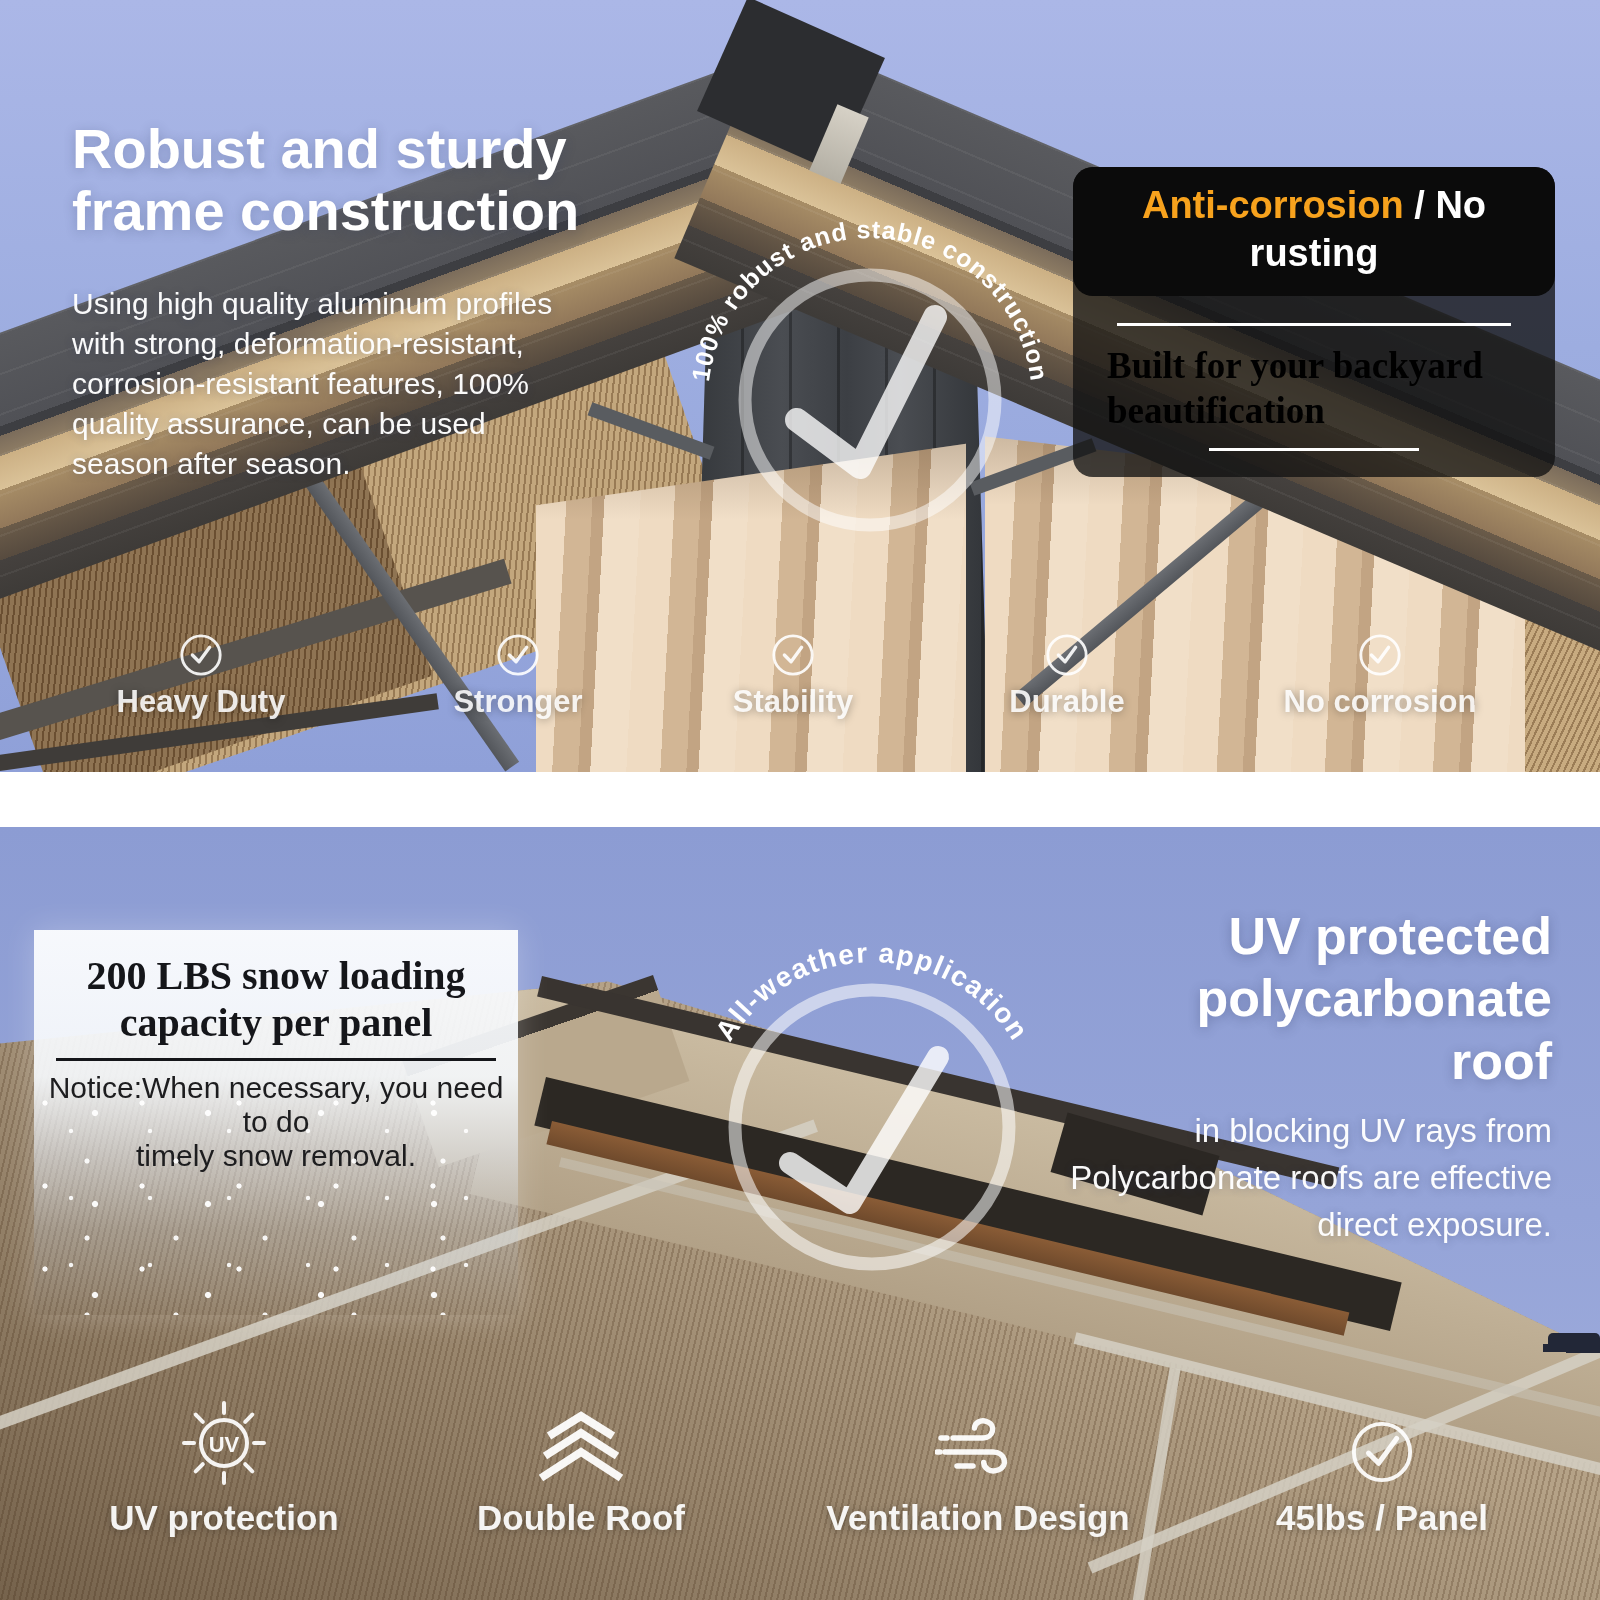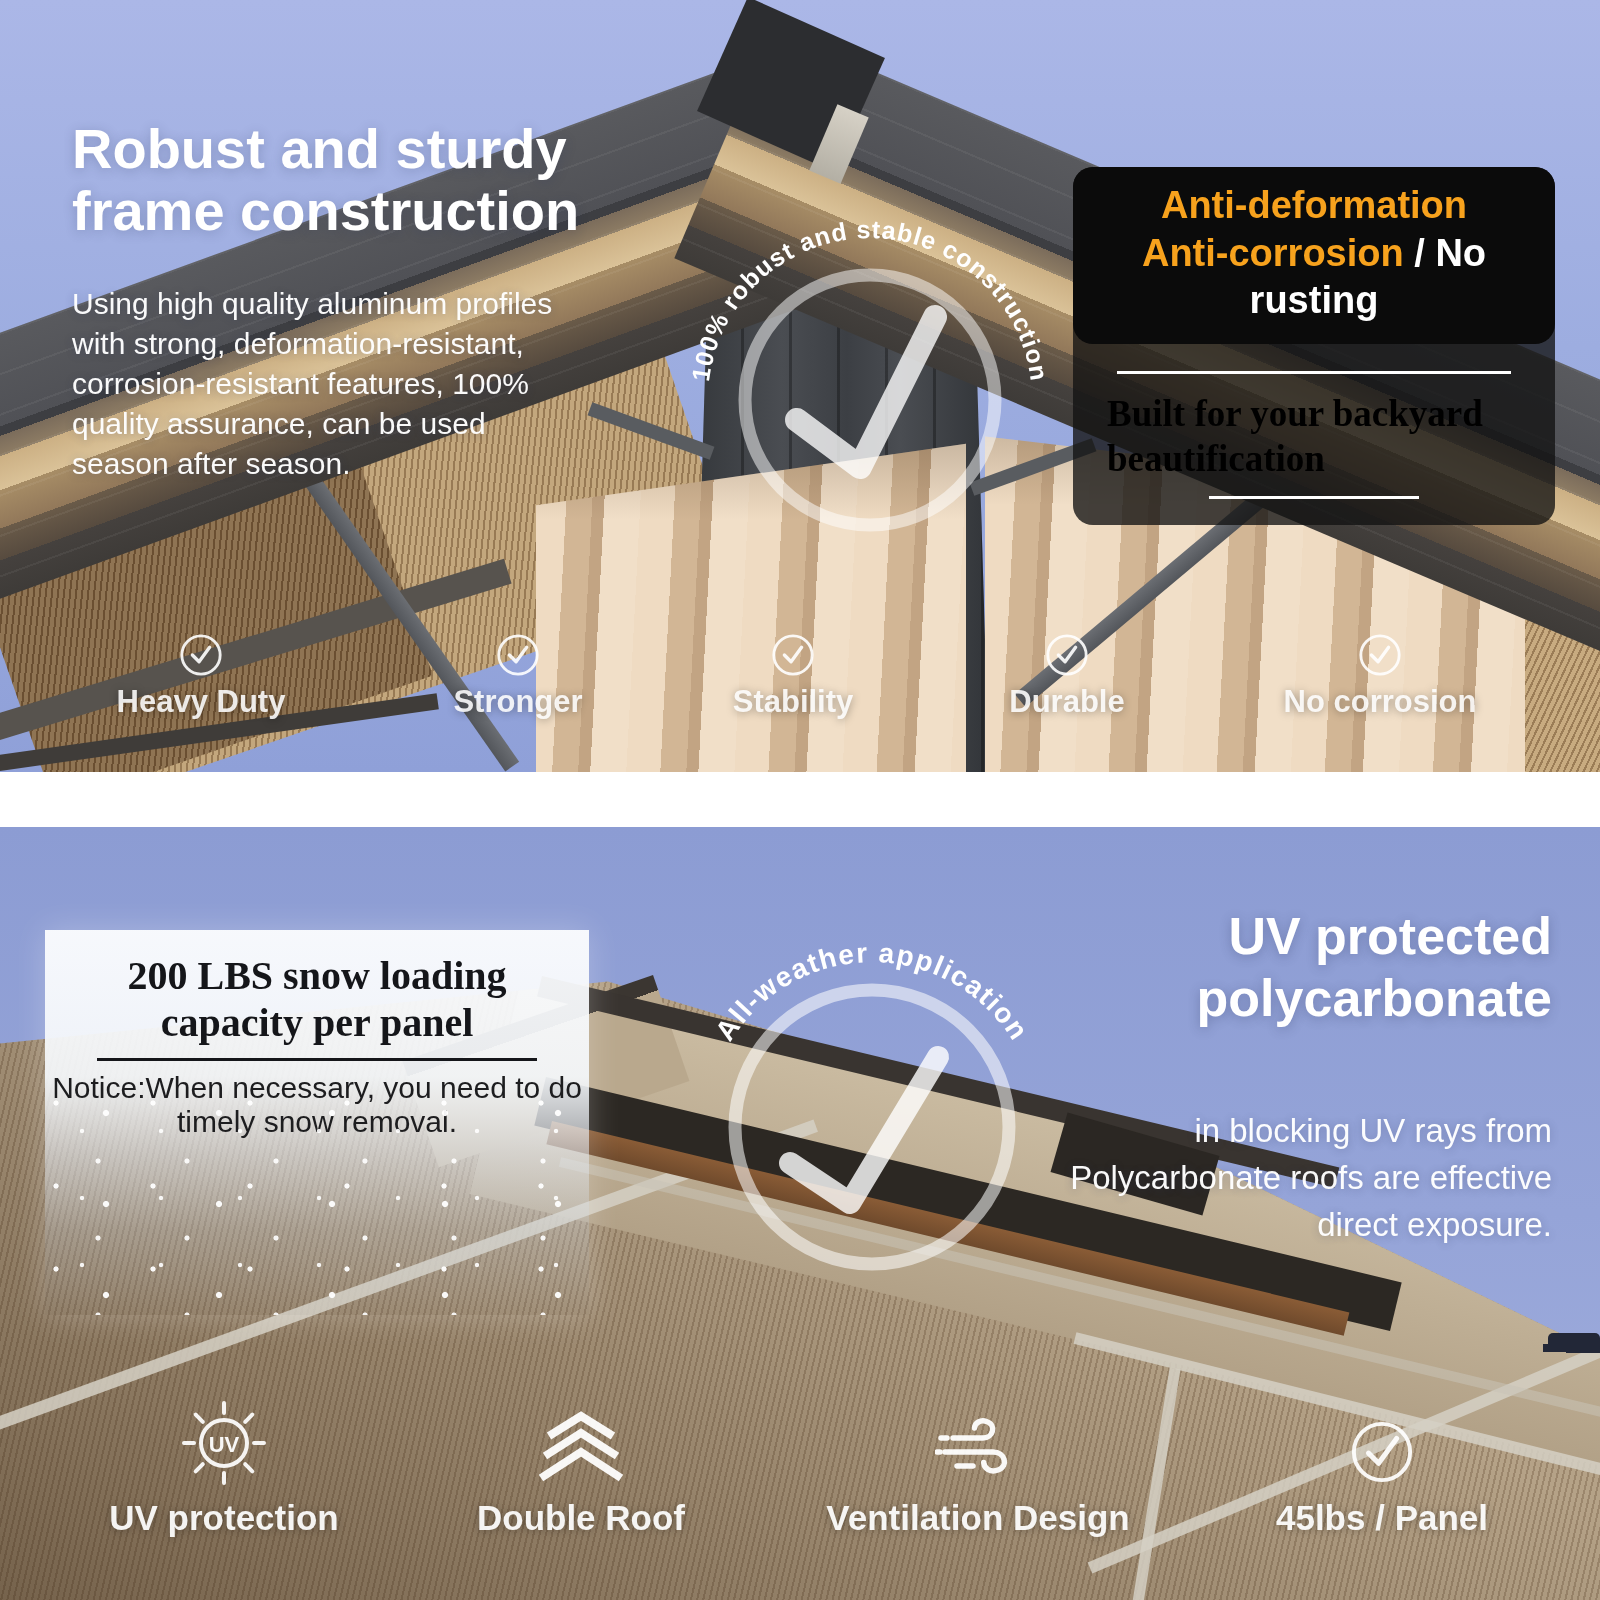--- a/index.html
+++ b/index.html
@@ -78,21 +78,21 @@
   .ridgeleft { left:388px; top:148px; width:265px; height:112px; z-index:2; transform:rotate(-19deg); transform-origin:100% 0;
     background:linear-gradient(180deg,#3b3631 0 16px,#b9a88d 16px); }
   .fascia { left:546px; top:250px; width:880px; height:50px; z-index:2; transform:rotate(13.5deg); transform-origin:0 0; background:#2c2823; }
   .underglow { left:552px; top:294px; width:820px; height:24px; z-index:2; transform:rotate(13.5deg); transform-origin:0 0;
     background:linear-gradient(180deg,#8a5c36,#6f4a2c); }
   .fascia-end { left:1056px; top:306px; width:158px; height:62px; z-index:2; transform:rotate(16deg); background:#2b2723; }
   .trees { left:1548px; top:506px; width:52px; height:18px; z-index:1; background:#222737; border-radius:5px 5px 0 0;
     box-shadow:-10px 6px 0 -5px #222737, 14px 6px 0 -4px #222737; }
 
   
-  .snow { left:45px; top:103px; width:544px; height:385px; z-index:11; position:absolute;
+  .snow { left:34px; top:103px; width:484px; height:385px; z-index:11; position:absolute;
     background:linear-gradient(180deg, rgba(251,252,254,.96) 0%, rgba(245,248,251,.93) 38%, rgba(232,238,246,.6) 58%, rgba(212,222,234,.28) 78%, rgba(205,215,230,.05) 100%);
     box-shadow:0 0 30px rgba(255,255,255,.25); }
   .snow-dots { position:absolute; left:0; right:0; top:160px; bottom:0;
     background-image:
       radial-gradient(circle 3px at 11px 13px, rgba(255,255,255,.95) 2.2px, rgba(0,0,0,0) 3px),
       radial-gradient(circle 2.4px at 37px 41px, rgba(255,255,255,.9) 1.8px, rgba(0,0,0,0) 2.6px),
       radial-gradient(circle 3.4px at 61px 23px, rgba(255,255,255,.95) 2.6px, rgba(0,0,0,0) 3.6px),
       radial-gradient(circle 2px at 23px 59px, rgba(255,255,255,.85) 1.5px, rgba(0,0,0,0) 2.2px),
       radial-gradient(circle 2.8px at 53px 71px, rgba(255,255,255,.9) 2.1px, rgba(0,0,0,0) 3px),
       radial-gradient(circle 2.2px at 79px 49px, rgba(255,255,255,.85) 1.7px, rgba(0,0,0,0) 2.4px);
@@ -169,21 +169,20 @@
   <div class="ov t-body">
     <div>Using high quality aluminum profiles</div>
     <div>with strong, deformation-resistant,</div>
     <div>corrosion-resistant features, 100%</div>
     <div>quality assurance, can be used</div>
     <div>season after season.</div>
   </div>
 
   <div class="ov t-panel">
     <div class="t-badge">
-      <div class="b1 orange">Anti-deformation</div>
       <div class="b2"><span class="orange">Anti-corrosion</span><span class="whitetxt"> / No rusting</span></div>
     </div>
     <div class="t-div1"></div>
     <div class="t-serif">Built for your backyard beautification</div>
     <div class="t-div2"></div>
   </div>
 
   <svg class="seal seal-top" width="400" height="400" viewBox="0 0 400 400">
     <defs>
         <path id="arcTop" d="M 38.6 214.1 A 162 162 0 1 1 361.4 214.1" fill="none"></path>
@@ -257,20 +256,21 @@
         <div>Notice:When necessary, you need to do</div>
         <div>timely snow removal.</div>
       </div>
       <div class="snow-dots"></div>
     </div>
   </div>
 
   <div class="ov b-title">
     <div>UV protected</div>
     <div>polycarbonate</div>
+    <div>roof</div>
   </div>
   <div class="ov b-body">
     <div>in blocking UV rays from</div>
     <div>Polycarbonate roofs are effective</div>
     <div>direct exposure.</div>
   </div>
 
   <svg class="seal seal-bottom" width="400" height="400" viewBox="0 0 400 400">
     <defs>
         <path id="arcBottom" d="M 45 143.6 A 165 165 0 0 1 355 143.6" fill="none"></path>

